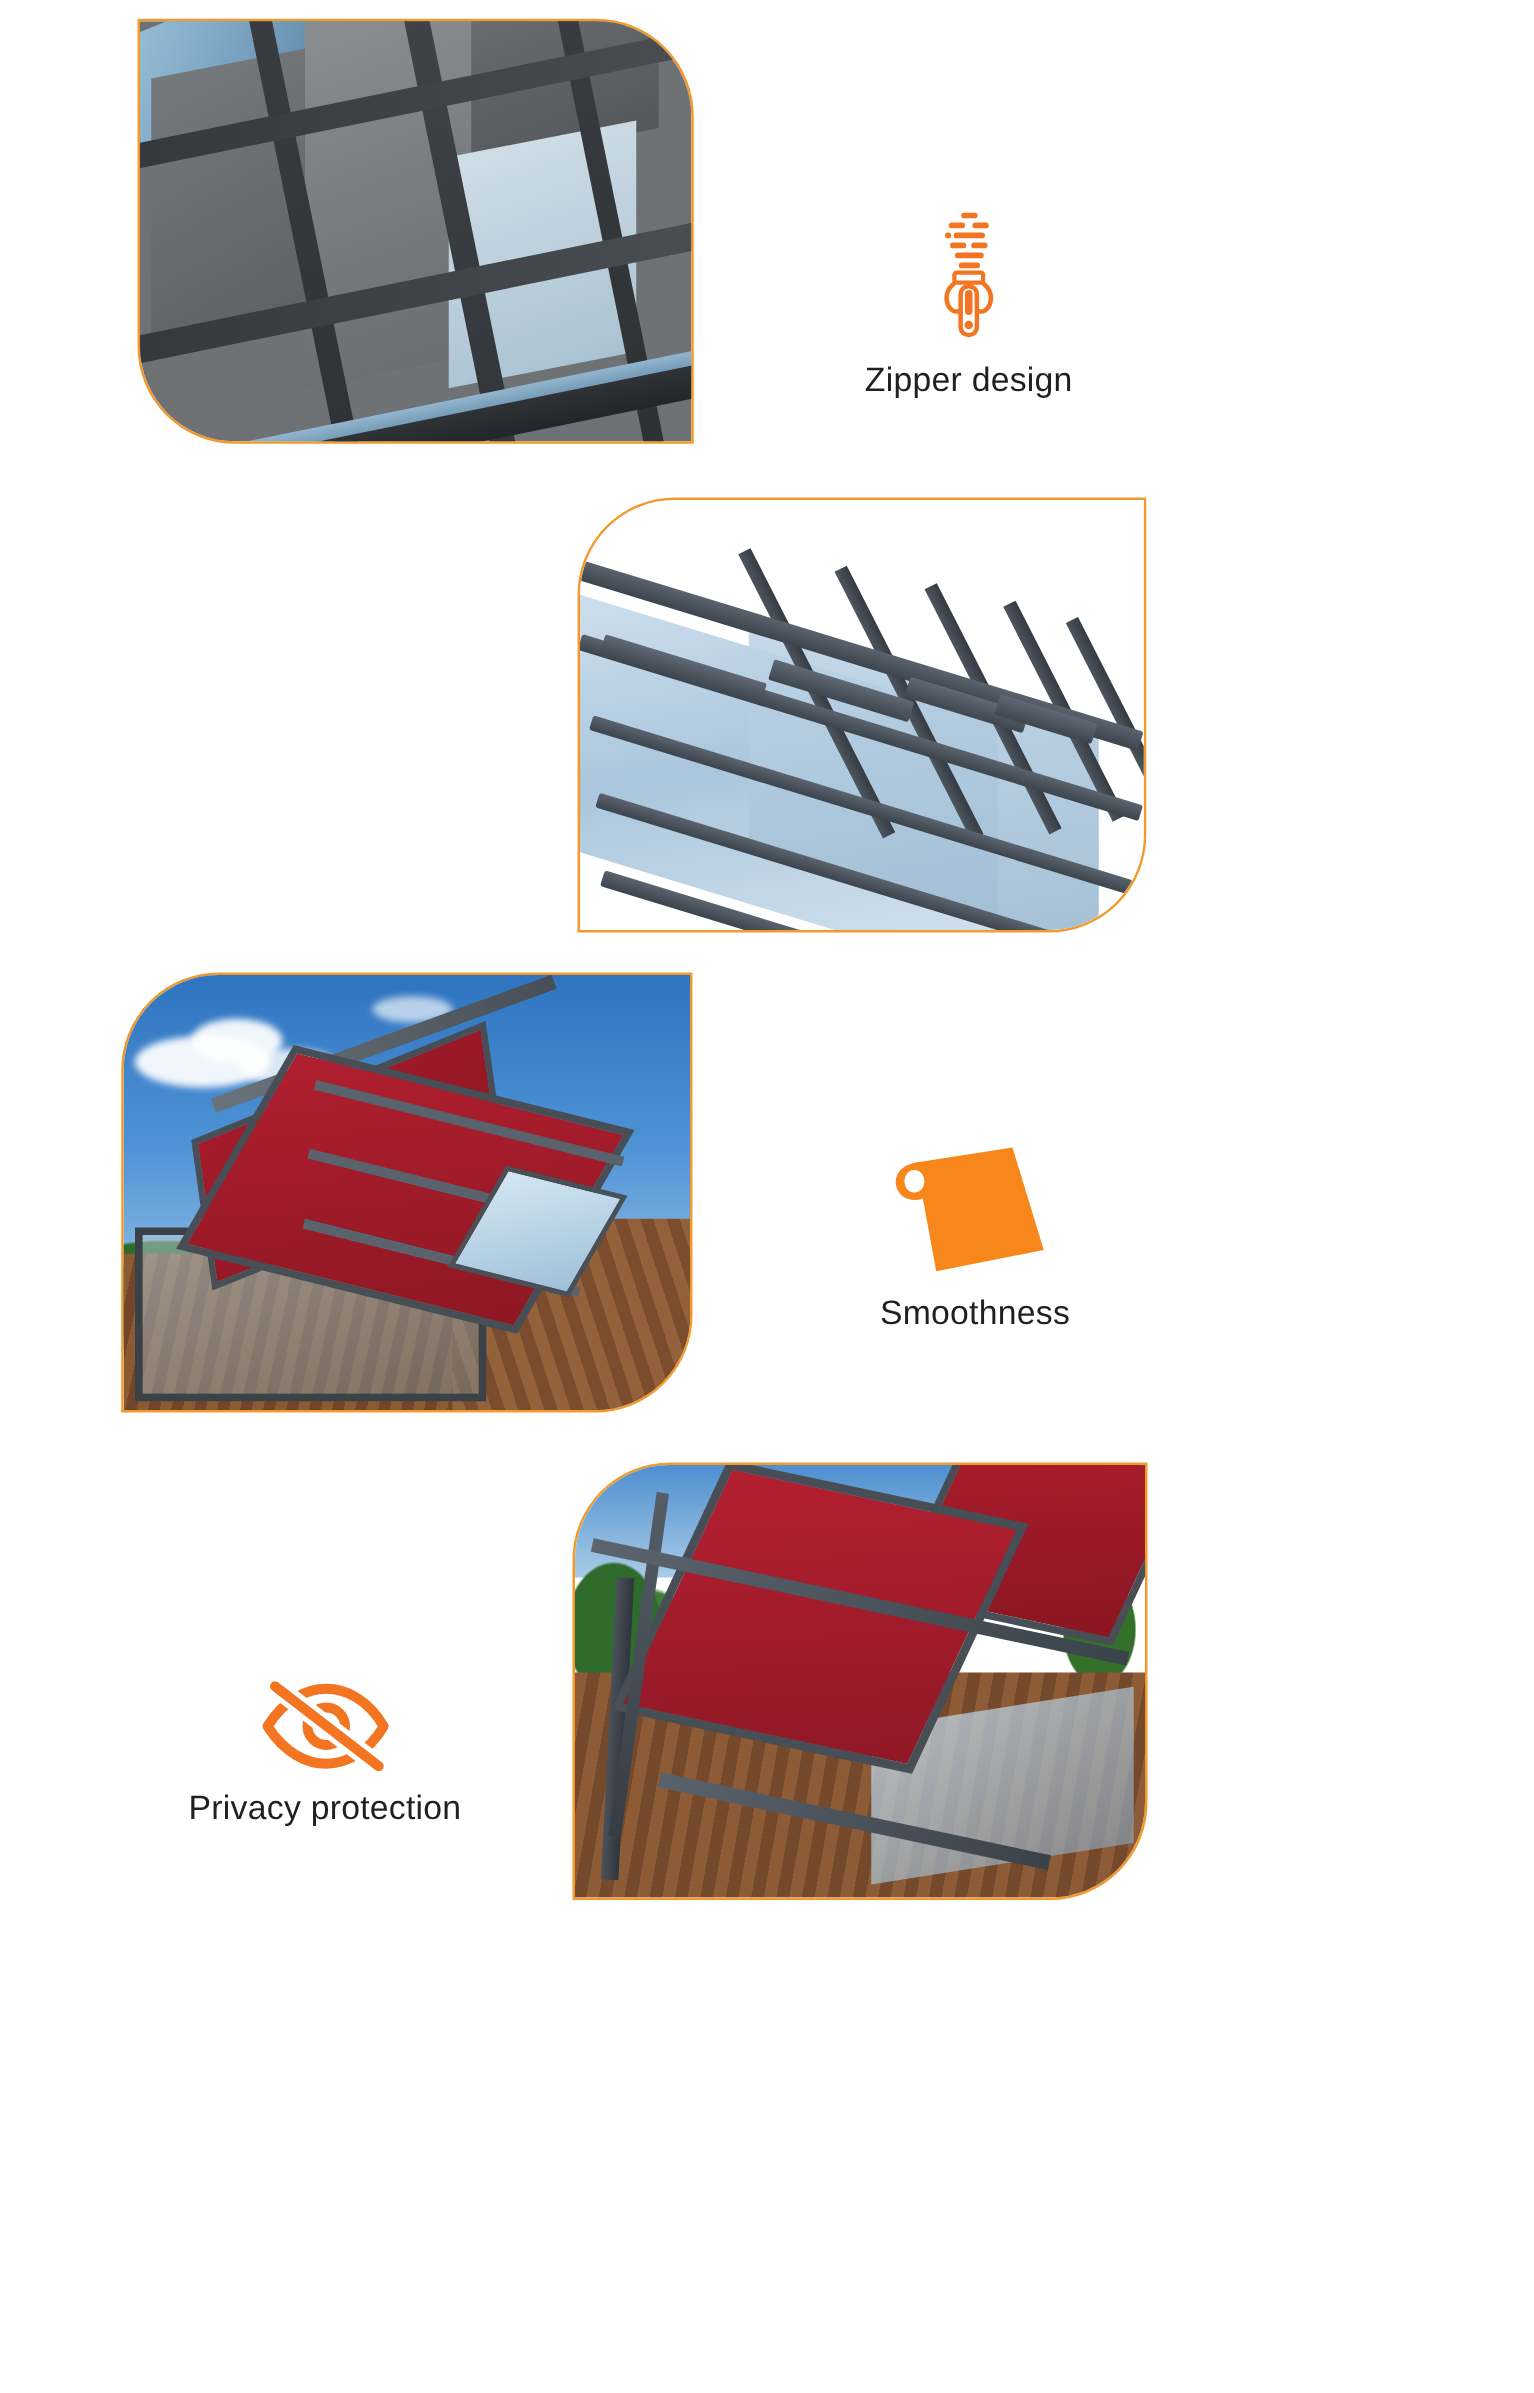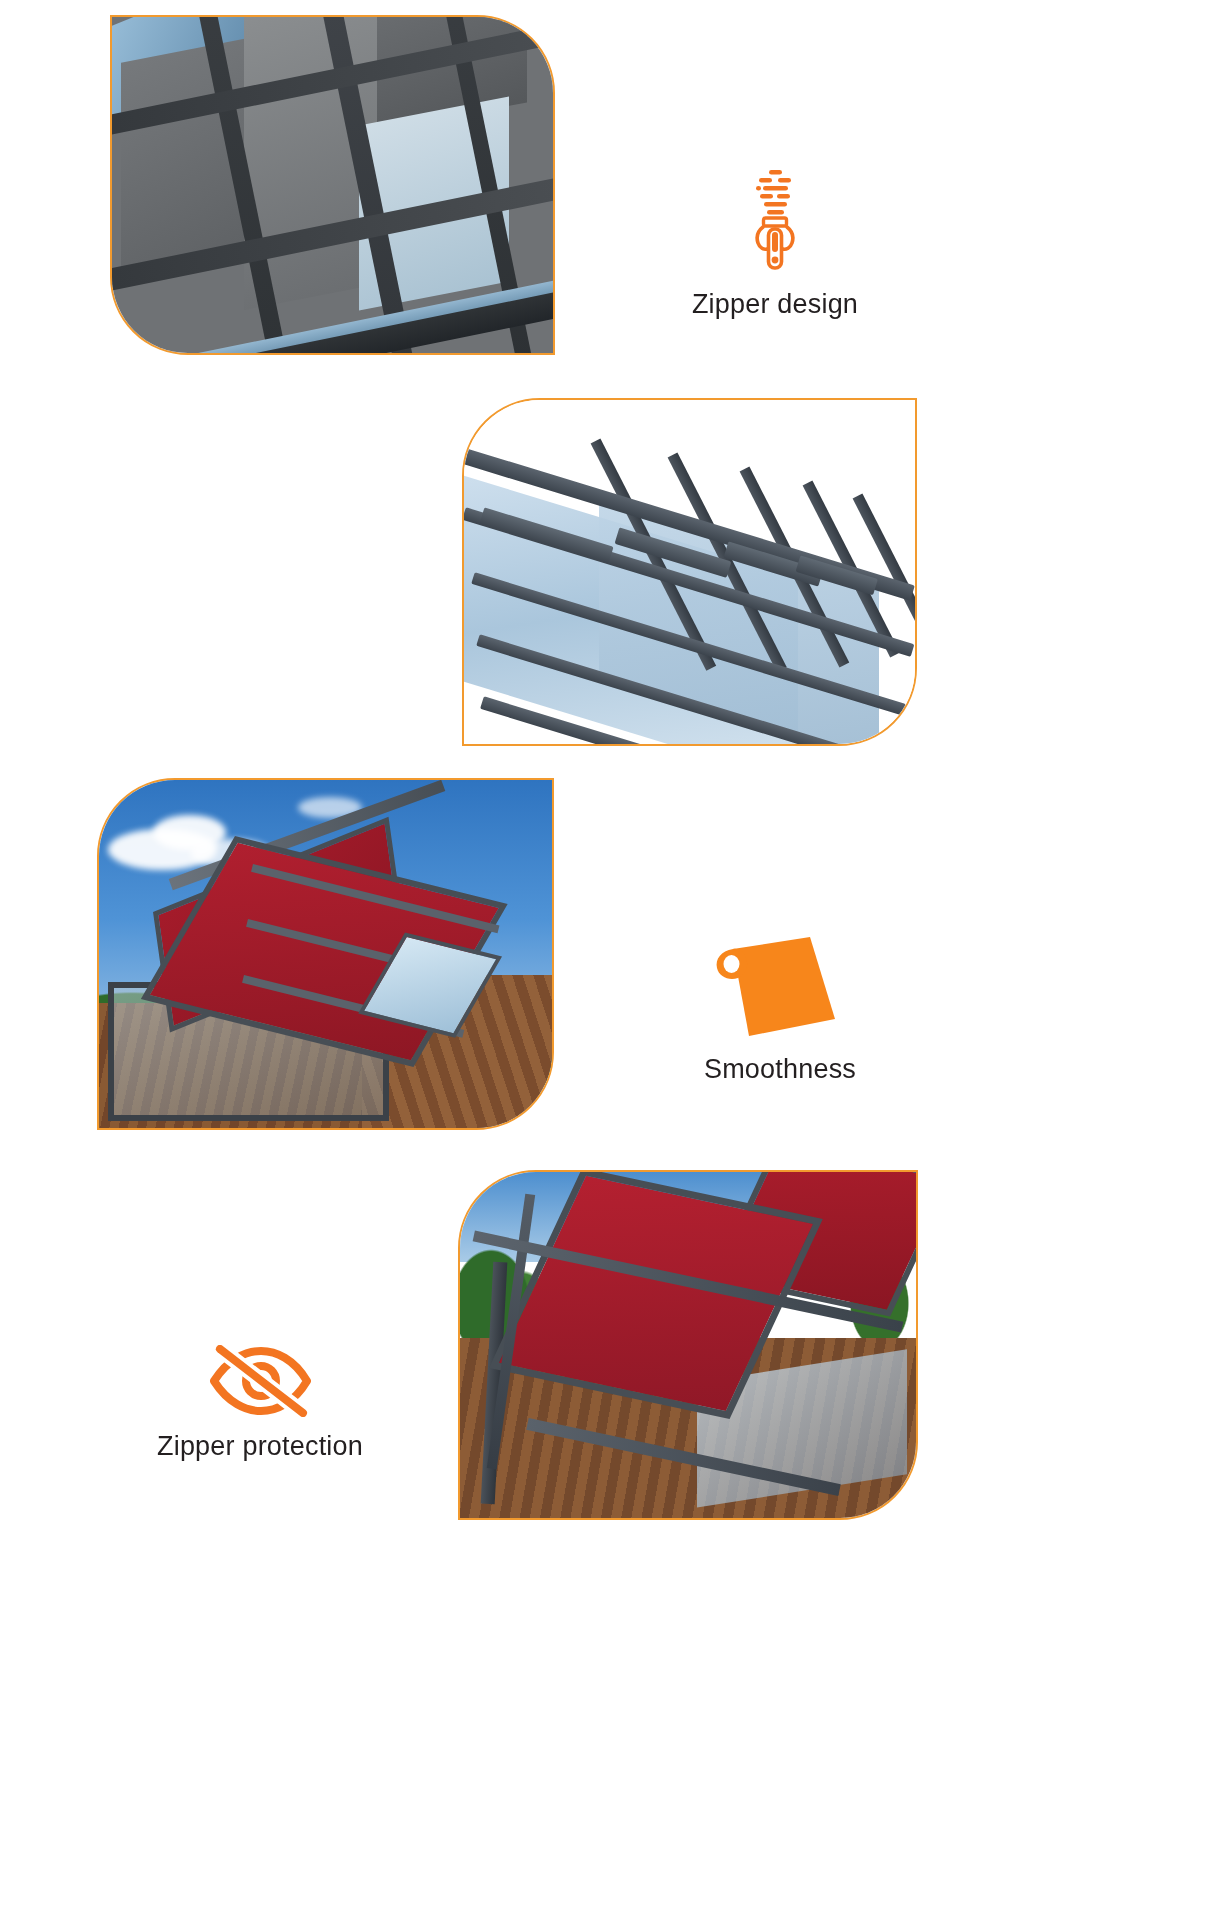--- a/index.html
+++ b/index.html
@@ -35,21 +35,21 @@
     display:flex; align-items:center; justify-content:center;
     width:100%; margin-bottom:14px;
   }
   .feature .label {
     font-size:27px; color:#231F20; letter-spacing:.2px;
     white-space:nowrap; font-weight:400;
   }
 
   #feature-zipper    { left:640px; top:170px;  width:270px; }
   #feature-assembly  { left:95px;  top:585px;  width:330px; }
-  #feature-smooth    { left:645px; top:935px;  width:270px; }
+  #feature-smooth    { left:645px; top:916px;  width:270px; }
   #feature-privacy   { left:95px;  top:1345px; width:330px; }
 
   
   .ico-zipper   { width:50px;  height:105px; display:block; }
   .ico-stripes  { width:200px; height:48px;  display:block; }
   .ico-roll     { width:135px; height:105px; display:block; }
   .ico-eye      { width:105px; height:72px;  display:block; }
 
   
   #c1-bg { position:absolute; inset:0; background:#6f7275; }
@@ -303,16 +303,16 @@
 
   <div class="feature" id="feature-privacy">
     <div class="icon-wrap">
       <svg class="ico-eye" viewBox="0 0 105 72">
         <path d="M6 36 C20 14 38 6 53 6 C68 6 86 14 99 36 C86 58 68 66 53 66 C38 66 20 58 6 36 Z" fill="none" stroke="#F37521" stroke-width="8" stroke-linejoin="round"></path>
         <circle cx="53" cy="36" r="15" fill="none" stroke="#F37521" stroke-width="8"></circle>
         <line x1="12" y1="4" x2="95" y2="68" stroke="#ffffff" stroke-width="16" stroke-linecap="round"></line>
         <line x1="12" y1="4" x2="95" y2="68" stroke="#F37521" stroke-width="8" stroke-linecap="round"></line>
       </svg>
     </div>
-    <div class="label">Zipper protection</div>
+    <div class="label">Privacy protection</div>
   </div>
 
 </div>
 
 </body></html>

